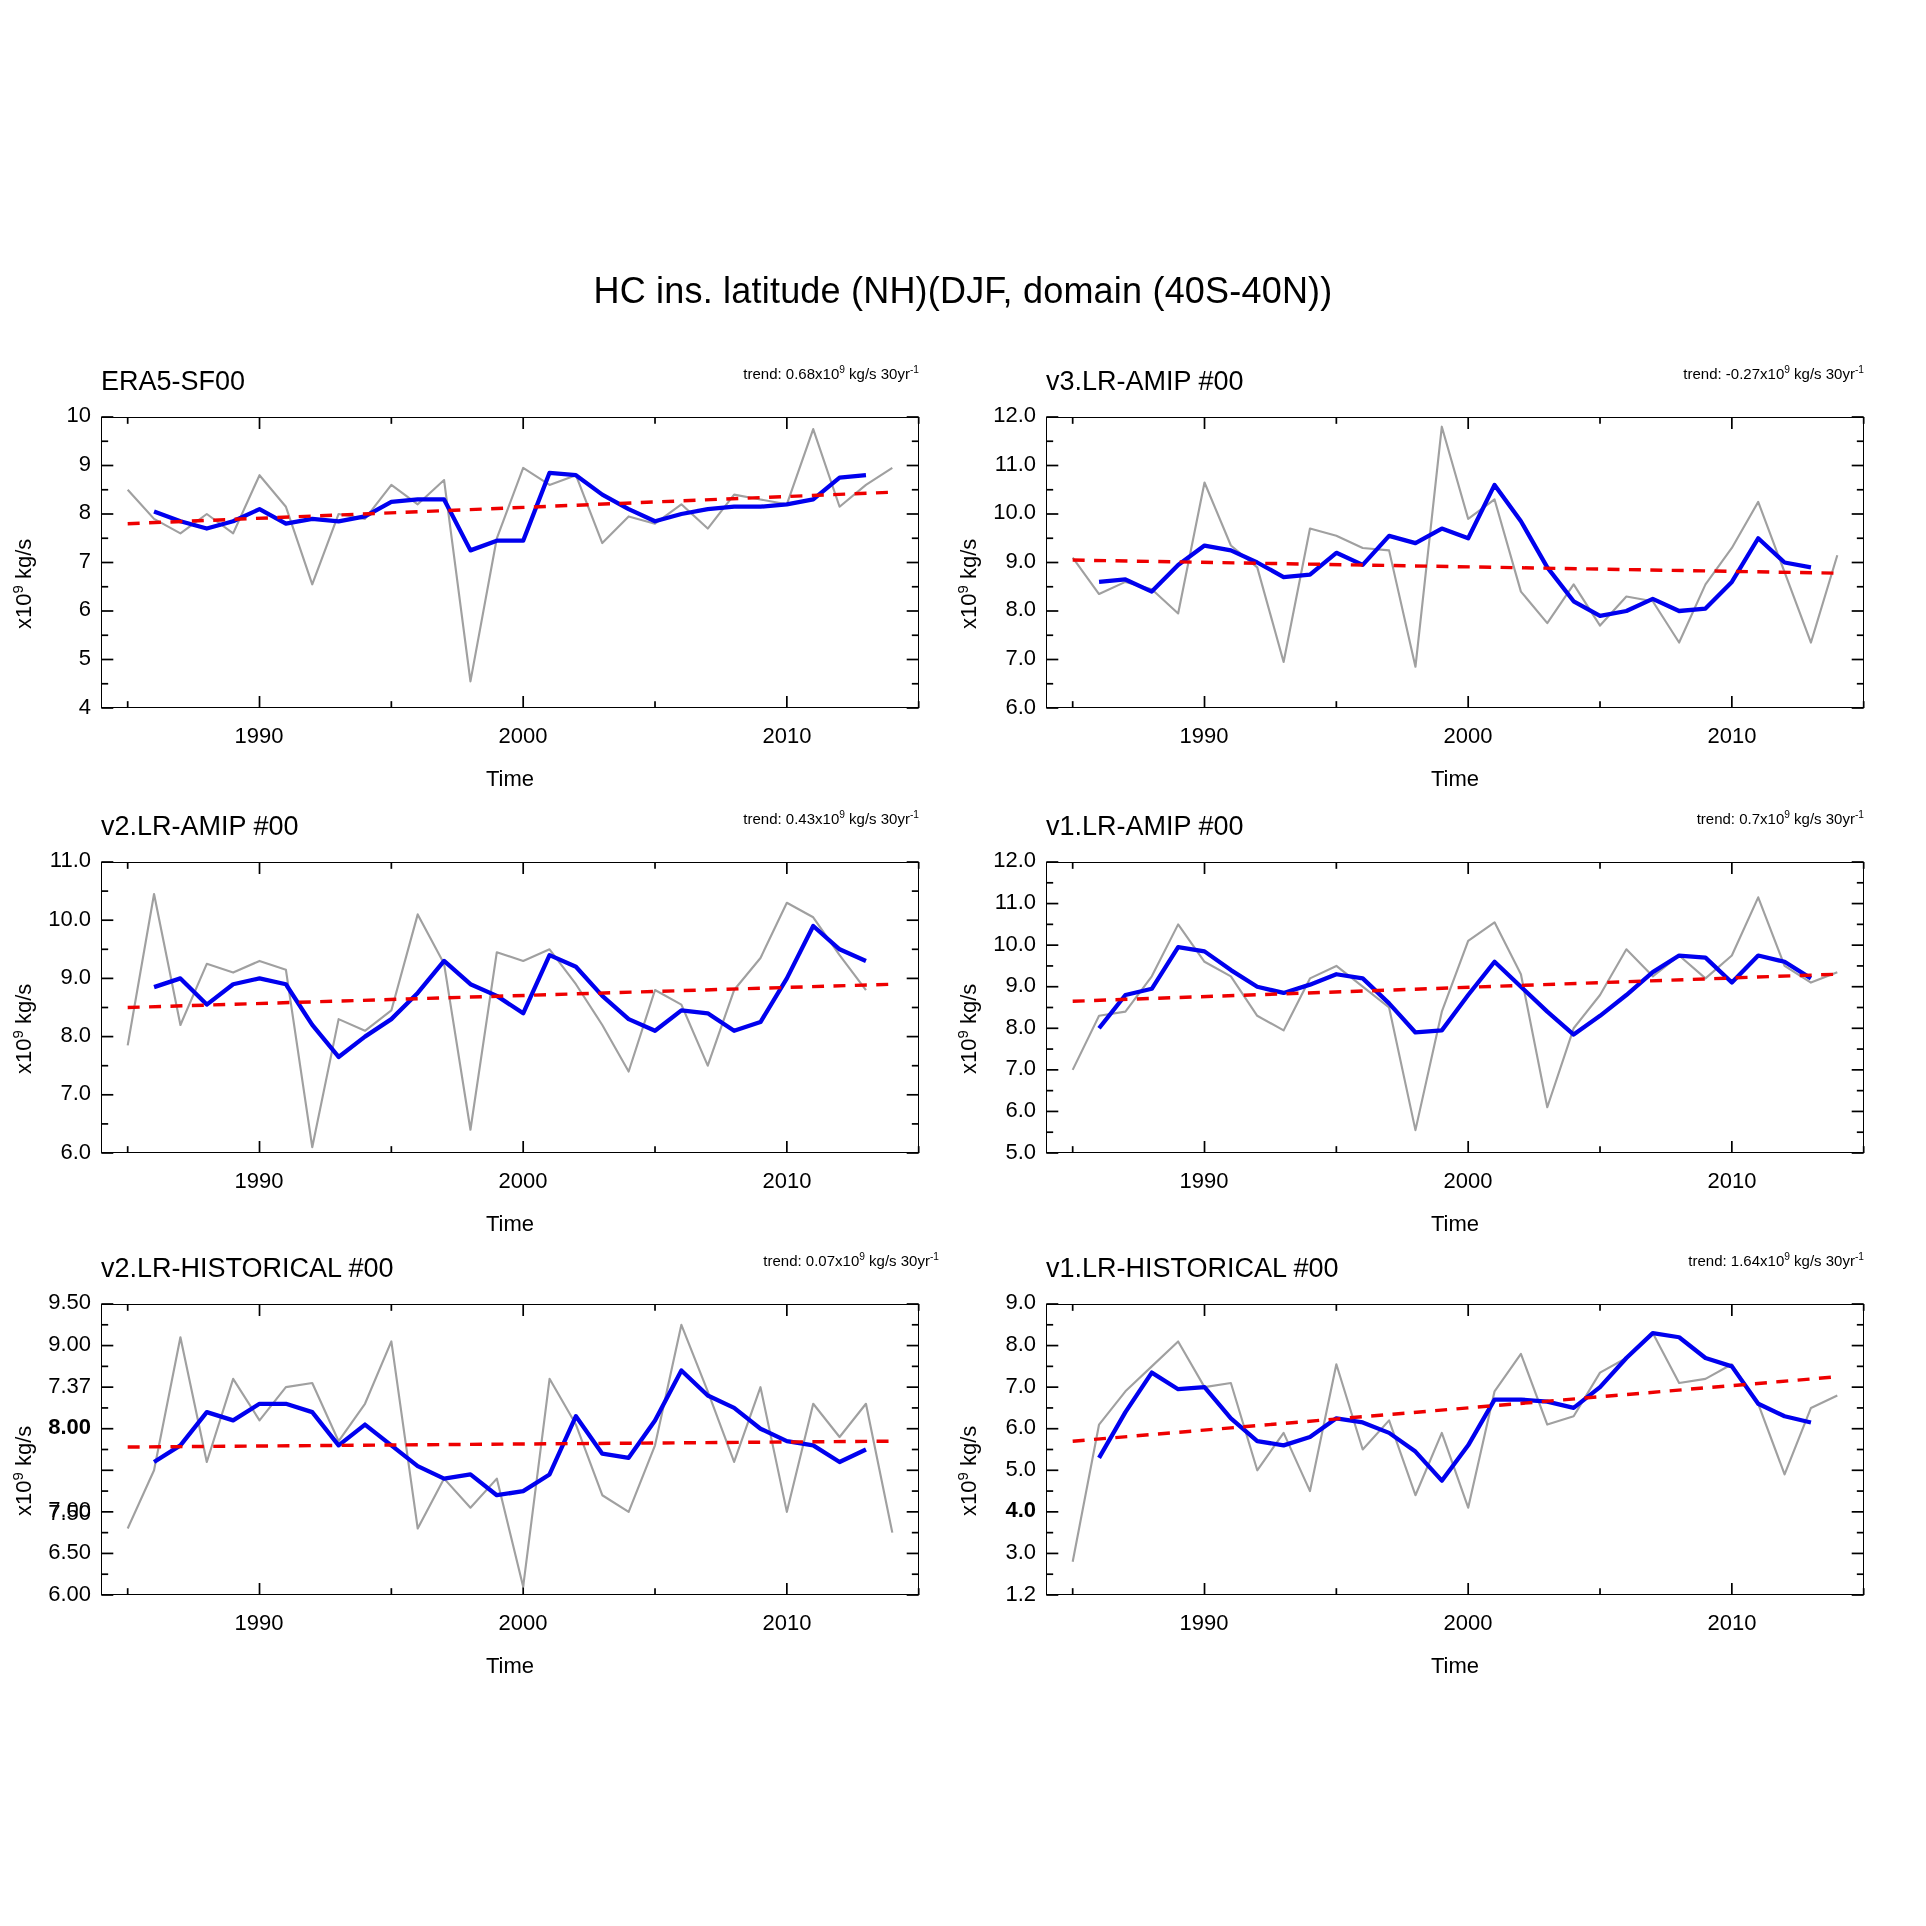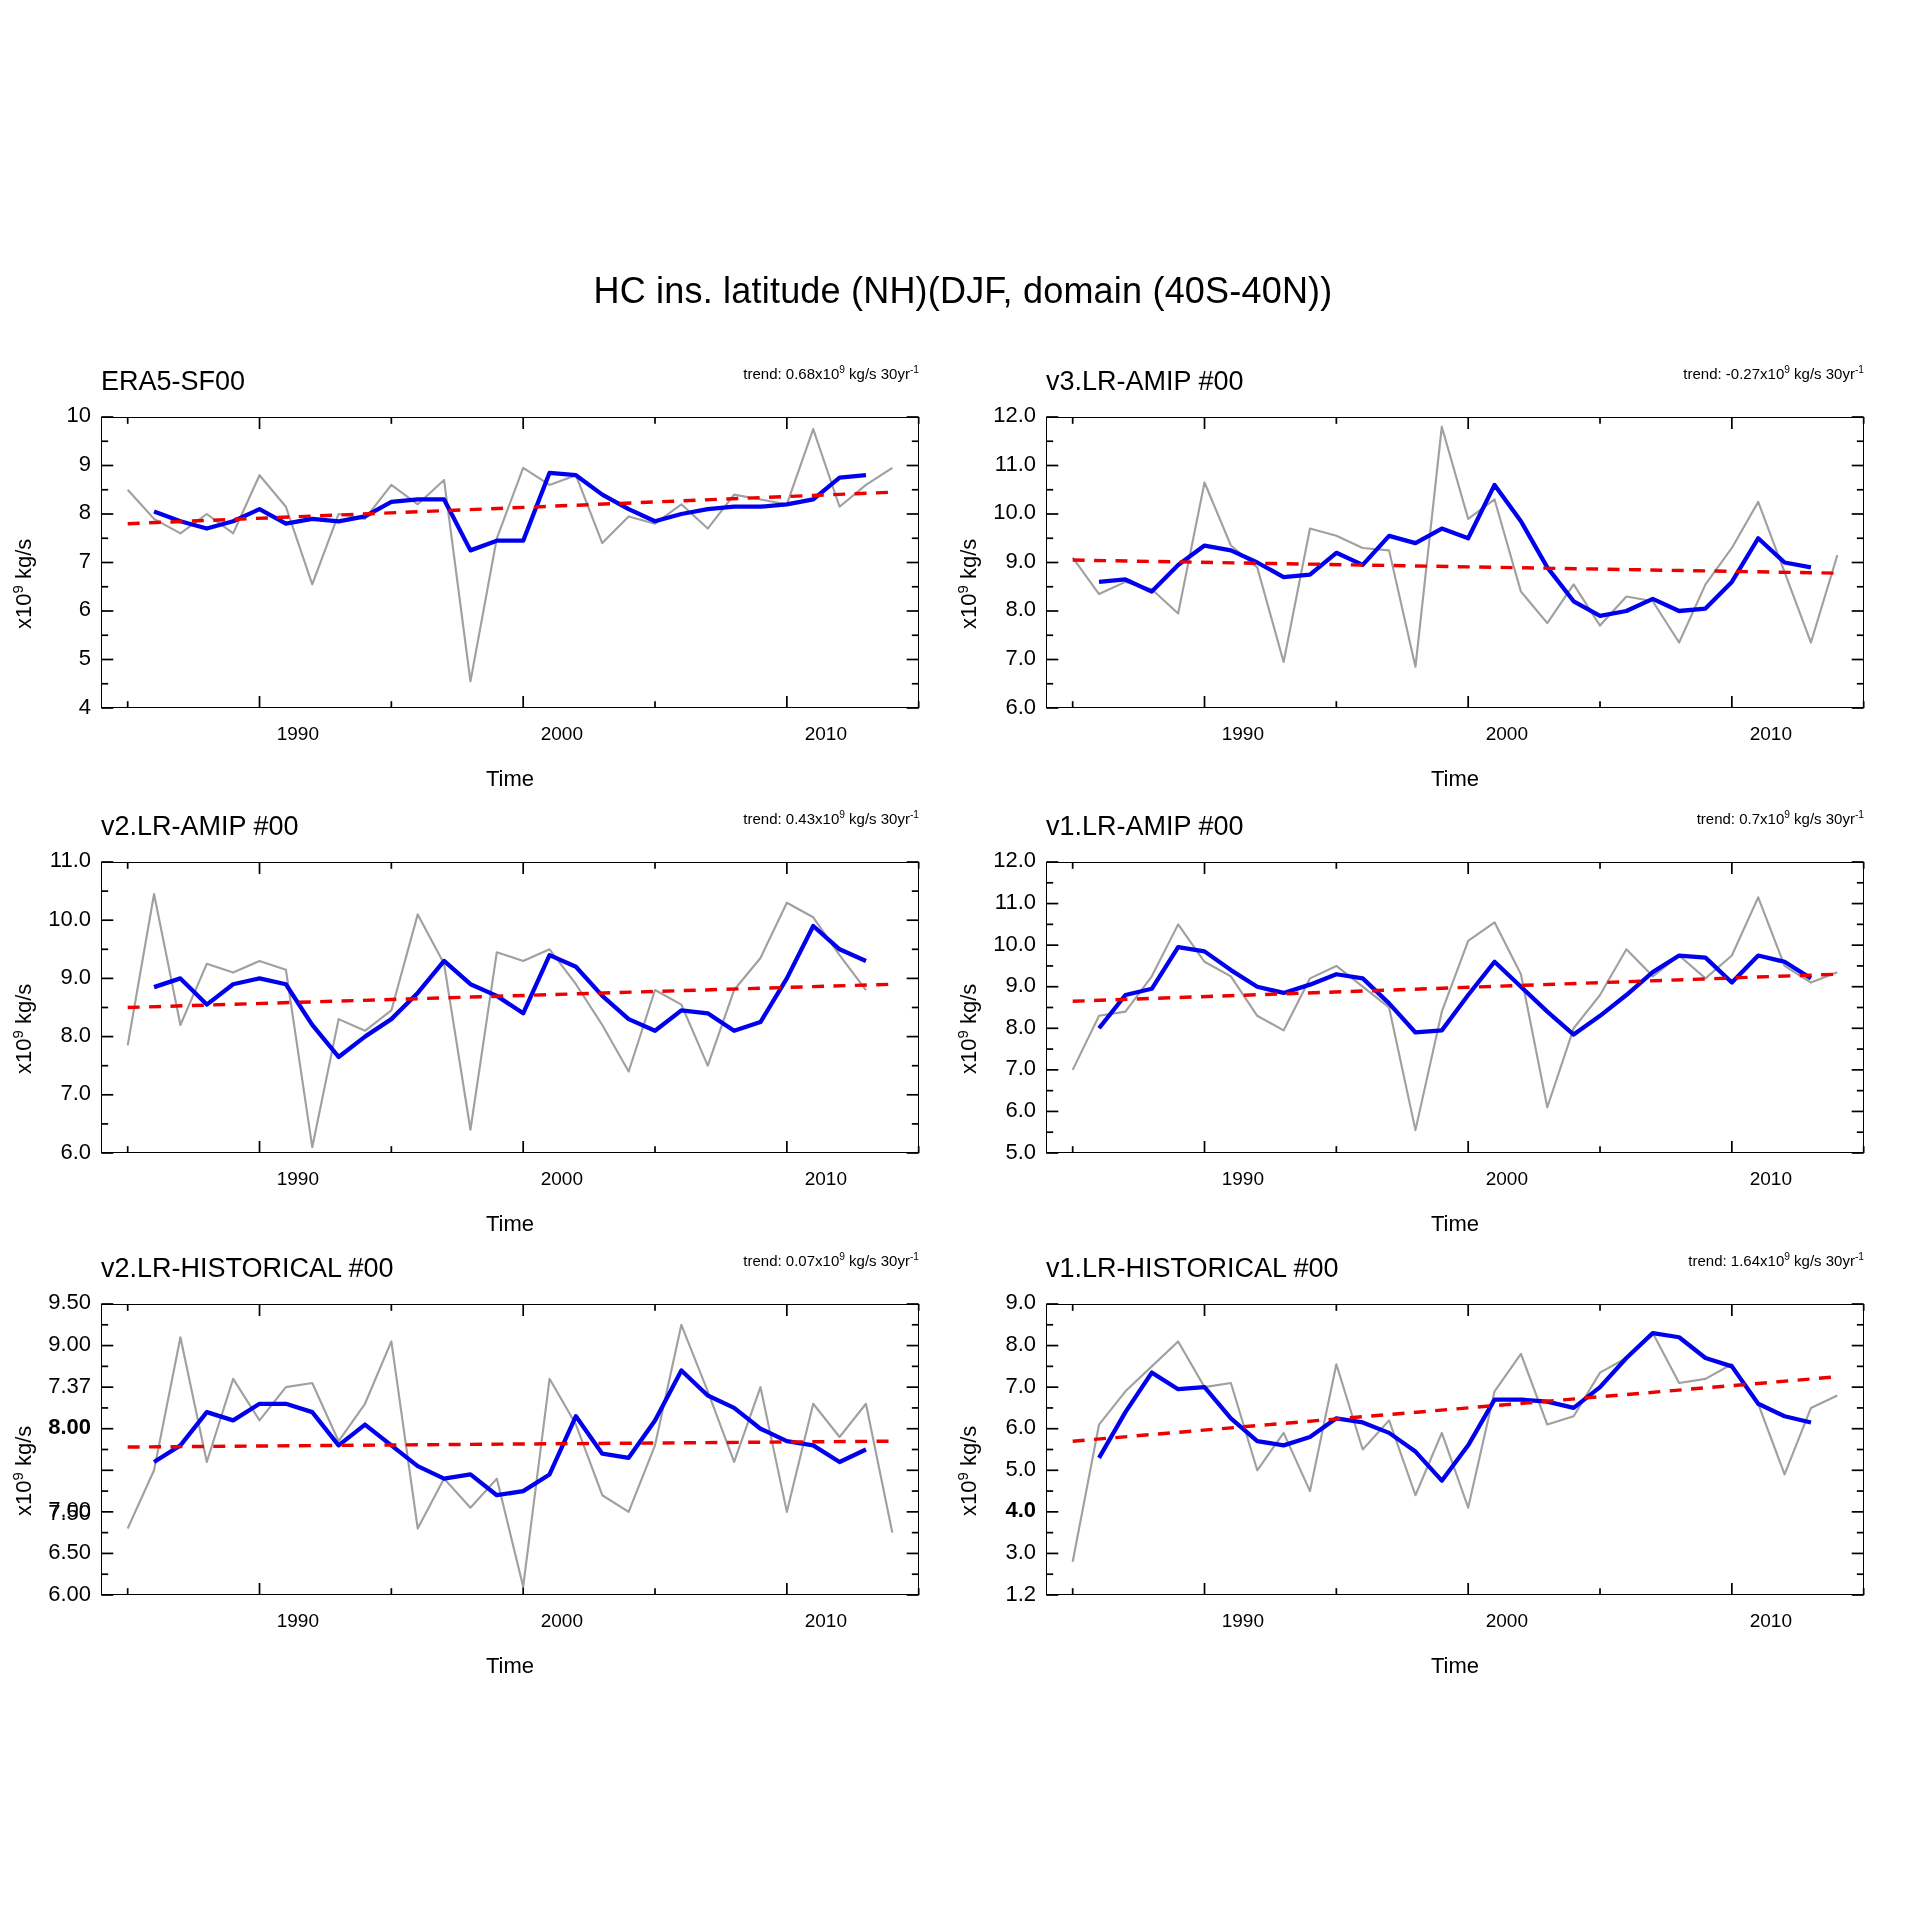--- a/index.html
+++ b/index.html
@@ -26,21 +26,21 @@
     position:absolute; font-size:22px; white-space:nowrap;
     transform:rotate(-90deg); transform-origin:left top;
   }
   .xlabel{
     position:absolute; font-size:22px; text-align:center; white-space:nowrap;
   }
   .ytick{
     position:absolute; font-size:22px; text-align:right; white-space:nowrap;
   }
   .xtick{
-    position:absolute; font-size:19px; text-align:right; white-space:nowrap;
+    position:absolute; font-size:22px; text-align:center; white-space:nowrap;
   }
   svg.series{position:absolute; left:0; top:0; overflow:visible;}
   sup{font-size:0.68em; vertical-align:super;}
 </style>
 </head>
 <body>
 
 <div id="page">
   <div id="main-title">HC ins. latitude (NH)(DJF, domain (40S-40N))</div>
   <div id="panels">
@@ -285,21 +285,21 @@
           <line x1="646.9354838709677" y1="0" x2="646.9354838709677" y2="8" stroke="#000000" stroke-width="2"></line>
           <line x1="800.9677419354839" y1="340" x2="800.9677419354839" y2="326" stroke="#000000" stroke-width="2"></line>
           <line x1="800.9677419354839" y1="0" x2="800.9677419354839" y2="14" stroke="#000000" stroke-width="2"></line>
           <line x1="955" y1="340" x2="955" y2="332" stroke="#000000" stroke-width="2"></line>
           <line x1="955" y1="0" x2="955" y2="8" stroke="#000000" stroke-width="2"></line>
           <path d="M 30.81 242.86 L 61.61 179.71 L 92.42 174.86 L 123.23 133.57 L 154.03 72.86 L 184.84 116.57 L 215.65 133.57 L 246.45 179.71 L 277.26 196.71 L 308.06 136.00 L 338.87 121.43 L 369.68 145.71 L 400.48 170.00 L 431.29 313.29 L 462.10 174.86 L 492.90 92.29 L 523.71 70.43 L 554.52 131.14 L 585.32 286.57 L 616.13 194.29 L 646.94 155.43 L 677.74 102.00 L 708.55 133.57 L 739.35 109.29 L 770.16 136.00 L 800.97 109.29 L 831.77 41.29 L 862.58 121.43 L 893.39 140.86 L 924.19 128.71" fill="none" stroke="#a0a0a0" stroke-width="2.5" stroke-linejoin="round"></path>
           <path d="M 61.61 194.29 L 92.42 155.43 L 123.23 148.14 L 154.03 99.57 L 184.84 104.43 L 215.65 126.29 L 246.45 145.71 L 277.26 153.00 L 308.06 143.29 L 338.87 131.14 L 369.68 136.00 L 400.48 165.14 L 431.29 199.14 L 462.10 196.71 L 492.90 155.43 L 523.71 116.57 L 554.52 145.71 L 585.32 174.86 L 616.13 201.57 L 646.94 179.71 L 677.74 155.43 L 708.55 128.71 L 739.35 109.29 L 770.16 111.71 L 800.97 140.86 L 831.77 109.29 L 862.58 116.57 L 893.39 136.00" fill="none" stroke="#0000ee" stroke-width="5" stroke-linejoin="round"></path>
           <path d="M 30.81 162.71 L 924.19 131.14" fill="none" stroke="#ee0000" stroke-width="4" stroke-dasharray="14 11" stroke-linejoin="round"></path>
         </svg>
       </div>
-      <div class="panel" style="left: 101px; top: 1304px; width: 818px; height: 291px;">
+      <div class="panel" style="left: 101px; top: 1304px; width: 818px; height: 291px; padding-left: 20px;">
         <div class="panel-title">v2.LR-HISTORICAL  #00</div>
         <div class="panel-trend">trend: 0.07x10<sup>9</sup> kg/s 30yr<sup>-1</sup></div>
         <div class="plotbox" style="width: 818px; height: 291px;"></div>
         <div class="ylabel" style="left: -92px; top: 212px;">x10<sup>9</sup> kg/s</div>
         <div class="xlabel" style="left: 0px; width: 818px; top: 349px;">Time</div>
         <div class="ytick" style="width: 82px; left: -92px; top: 277px;">6.00</div>
         <div class="ytick" style="width: 82px; left: -92px; top: 235px;">6.50</div>
         <div class="ytick" style="width: 82px; left: -92px; top: 193px;">7.00</div>
         <div class="ytick" style="width: 82px; left: -92px; top: 152px; margin-top: 44px;">7.50</div>
         <div class="ytick" style="width: 82px; left: -92px; top: 110px; font-weight: bold;">8.00</div>

